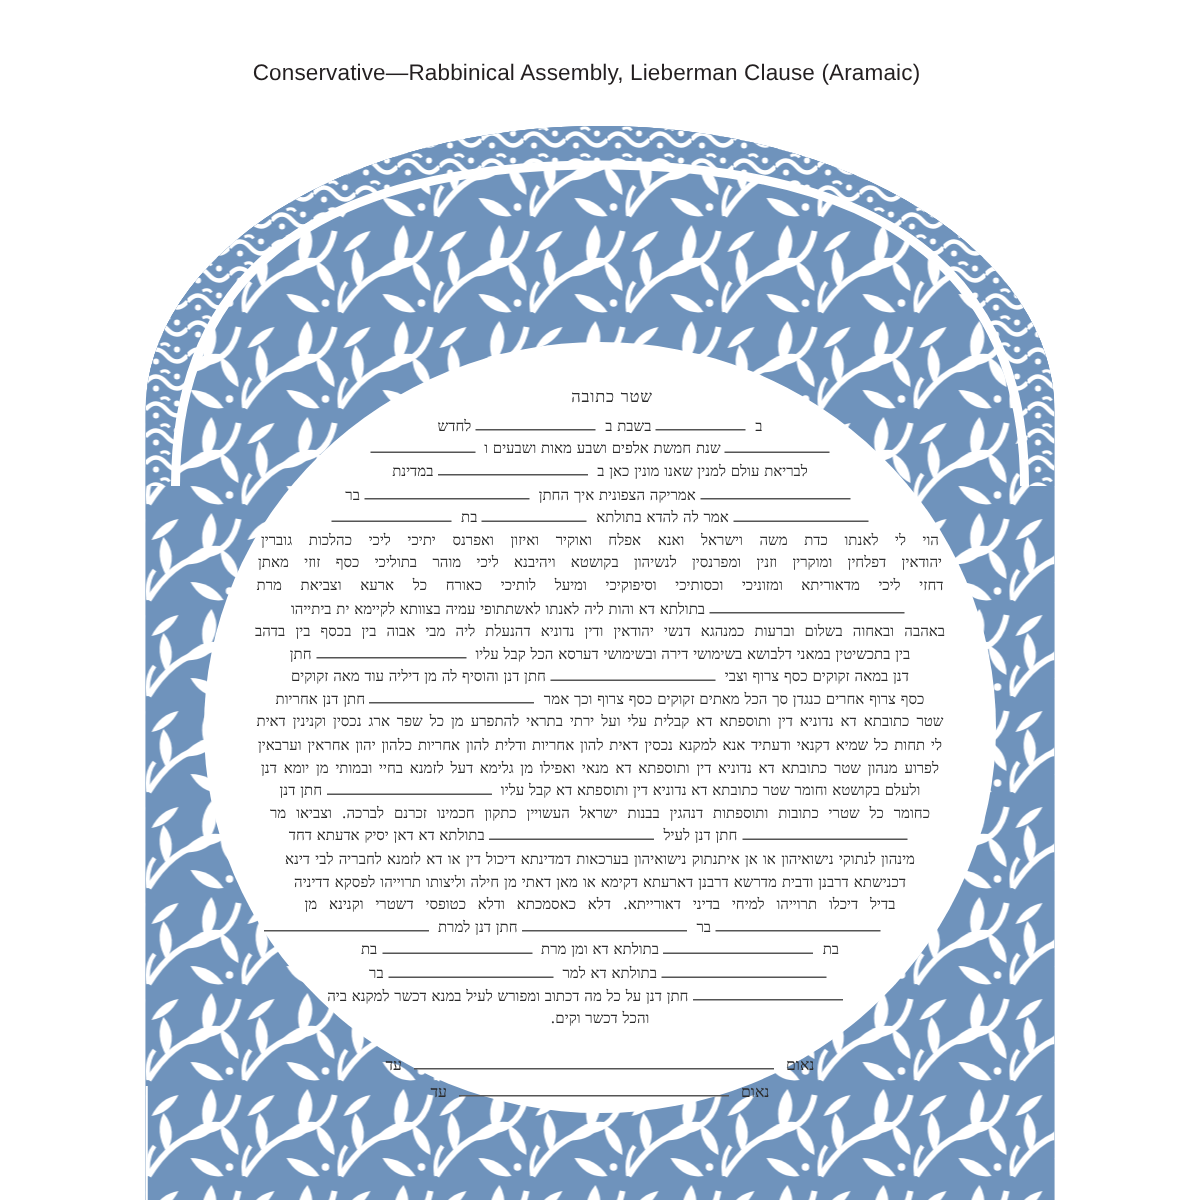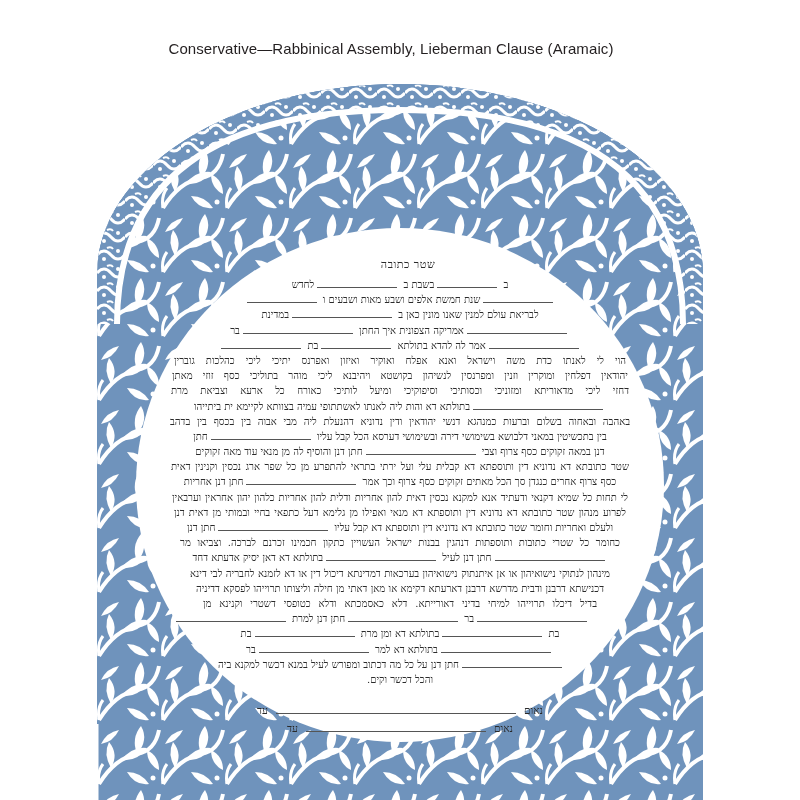--- a/index.html
+++ b/index.html
@@ -84,26 +84,26 @@
       <div class="line" style="width: 392px; margin: 0px auto;"><span class="blank" style="width: 70px;"></span><span>שנת חמשת אלפים ושבע מאות ושבעים ו</span> <span class="blank" style="width: 70px;"></span></div>
       <div class="line" style="width: 410px; margin: 0px auto;"><span>לבריאת עולם למנין שאנו מונין כאן ב</span> <span class="blank" style="width: 100px;"></span><span>במדינת</span> </div>
       <div class="line" style="width: 428px; margin: 0px auto;"><span class="blank" style="width: 100px;"></span><span>אמריקה הצפונית איך החתן</span> <span class="blank" style="width: 110px;"></span><span>בר</span> </div>
       <div class="line" style="width: 440px; margin: 0px auto;"><span class="blank" style="width: 90px;"></span><span>אמר לה להדא בתולתא</span> <span class="blank" style="width: 70px;"></span><span>בת</span> <span class="blank" style="width: 80px;"></span></div>
       <div class="line just" style="width: 452px; margin: 0px auto;"><span>הוי לי לאנתו כדת משה וישראל ואנא אפלח ואוקיר ואיזון ואפרנס יתיכי ליכי כהלכות גוברין</span> </div>
       <div class="line just" style="width: 456px; margin: 0px auto;"><span>יהודאין דפלחין ומוקרין וזנין ומפרנסין לנשיהון בקושטא ויהיבנא ליכי מוהר בתוליכי כסף זוזי מאתן</span> </div>
       <div class="line just" style="width: 458px; margin: 0px auto;"><span>דחזי ליכי מדאוריתא ומזוניכי וכסותיכי וסיפוקיכי ומיעל לותיכי כאורח כל ארעא וצביאת מרת</span> </div>
       <div class="line" style="width: 460px; margin: 0px auto;"><span class="blank" style="width: 130px;"></span><span>בתולתא דא והות ליה לאנתו לאשתתופי עמיה בצוותא לקיימא ית ביתייהו</span> </div>
       <div class="line just" style="width: 460px; margin: 0px auto;"><span>באהבה ובאחוה בשלום וברעות כמנהגא דנשי יהודאין ודין נדוניא דהנעלת ליה מבי אבוה בין בכסף בין בדהב</span> </div>
       <div class="line" style="width: 460px; margin: 0px auto;"><span>בין בתכשיטין במאני דלבושא בשימושי דירה ובשימושי דערסא הכל קבל עליו</span> <span class="blank" style="width: 100px;"></span><span>חתן</span> </div>
-      <div class="line" style="width: 460px; margin: 0px auto;"><span>דנן במאה זקוקים כסף צרוף וצבי</span> <span class="blank" style="width: 110px;"></span><span>חתן דנן והוסיף לה מן מנאי עוד מאה זקוקים</span> </div>
+      <div class="line" style="width: 460px; margin: 0px auto;"><span>דנן במאה זקוקים כסף צרוף וצבי</span> <span class="blank" style="width: 110px;"></span><span>חתן דנן והוסיף לה מן דיליה עוד מאה זקוקים</span> </div>
+      <div class="line" style="width: 460px; margin: 0px auto;"><span>כסף צרוף אחרים כנגדן סך הכל מאתים זקוקים כסף צרוף וכך אמר</span> <span class="blank" style="width: 110px;"></span><span>חתן דנן אחריות</span> </div>
       <div class="line just" style="width: 458px; margin: 0px auto;"><span>שטר כתובתא דא נדוניא דין ותוספתא דא קבלית עלי ועל ירתי בתראי להתפרע מן כל שפר ארג נכסין וקנינין דאית</span> </div>
-      <div class="line" style="width: 460px; margin: 0px auto;"><span>כסף צרוף אחרים כנגדן סך הכל מאתים זקוקים כסף צרוף וכך אמר</span> <span class="blank" style="width: 110px;"></span><span>חתן דנן אחריות</span> </div>
       <div class="line just" style="width: 456px; margin: 0px auto;"><span>לי תחות כל שמיא דקנאי ודעתיד אנא למקנא נכסין דאית להון אחריות ודלית להון אחריות כלהון יהון אחראין וערבאין</span> </div>
-      <div class="line just" style="width: 452px; margin: 0px auto;"><span>לפרוע מנהון שטר כתובתא דא נדוניא דין ותוספתא דא מנאי ואפילו מן גלימא דעל כתפאי בחיי ובמותי מן דאית דנן</span> </div>
-      <div class="line" style="width: 446px; margin: 0px auto;"><span>ולעלם ואחריות וחומר שטר כתובתא דא נדוניא דין ותוספתא דא קבל עליו</span> <span class="blank" style="width: 110px;"></span><span>חתן דנן</span> </div>
+      <div class="line just" style="width: 452px; margin: 0px auto;"><span>לפרוע מנהון שטר כתובתא דא נדוניא דין ותוספתא דא מנאי ואפילו מן גלימא דעל לזמנא בחיי ובמותי מן יומא דנן</span> </div>
+      <div class="line" style="width: 446px; margin: 0px auto;"><span>ולעלם בקושטא וחומר שטר כתובתא דא נדוניא דין ותוספתא דא קבל עליו</span> <span class="blank" style="width: 110px;"></span><span>חתן דנן</span> </div>
       <div class="line just" style="width: 440px; margin: 0px auto;"><span>כחומר כל שטרי כתובות ותוספתות דנהגין בבנות ישראל העשויין כתקון חכמינו זכרנם לברכה. וצביאו מר</span> </div>
       <div class="line" style="width: 432px; margin: 0px auto;"><span class="blank" style="width: 110px;"></span><span>חתן דנן לעיל</span> <span class="blank" style="width: 110px;"></span><span>בתולתא דא דאן יסיק אדעתא דחד</span> </div>
       <div class="line just" style="width: 420px; margin: 0px auto;"><span>מינהון לנתוקי נישואיהון או אן איתנתוק נישואיהון בערכאות דמדינתא דיכול דין או דא לזמנא לחבריה לבי דינא</span> </div>
       <div class="line just" style="width: 408px; margin: 0px auto;"><span>דכנישתא דרבנן ודבית מדרשא דרבנן דארעתא דקימא או מאן דאתי מן חילה וליצותו תרוייהו לפסקא דדיניה</span> </div>
       <div class="line just" style="width: 394px; margin: 0px auto;"><span>בדיל דיכלו תרוייהו למיחי בדיני דאורייתא. דלא כאסמכתא ודלא כטופסי דשטרי וקנינא מן</span> </div>
       <div class="line" style="width: 380px; margin: 0px auto;"><span class="blank" style="width: 110px;"></span><span>בר</span> <span class="blank" style="width: 110px;"></span><span>חתן דנן למרת</span> <span class="blank" style="width: 110px;"></span></div>
       <div class="line" style="width: 364px; margin: 0px auto;"><span>בת</span> <span class="blank" style="width: 100px;"></span><span>בתולתא דא ומן מרת</span> <span class="blank" style="width: 100px;"></span><span>בת</span> </div>
       <div class="line" style="width: 346px; margin: 0px auto;"><span class="blank" style="width: 110px;"></span><span>בתולתא דא למר</span> <span class="blank" style="width: 110px;"></span><span>בר</span> </div>
       <div class="line" style="width: 330px; margin: 0px auto;"><span class="blank" style="width: 100px;"></span><span>חתן דנן על כל מה דכתוב ומפורש לעיל במנא דכשר למקנא ביה</span> </div>
       <div class="line" style="width: 200px; margin: 0px auto;"><span>והכל דכשר וקים.</span> </div>

